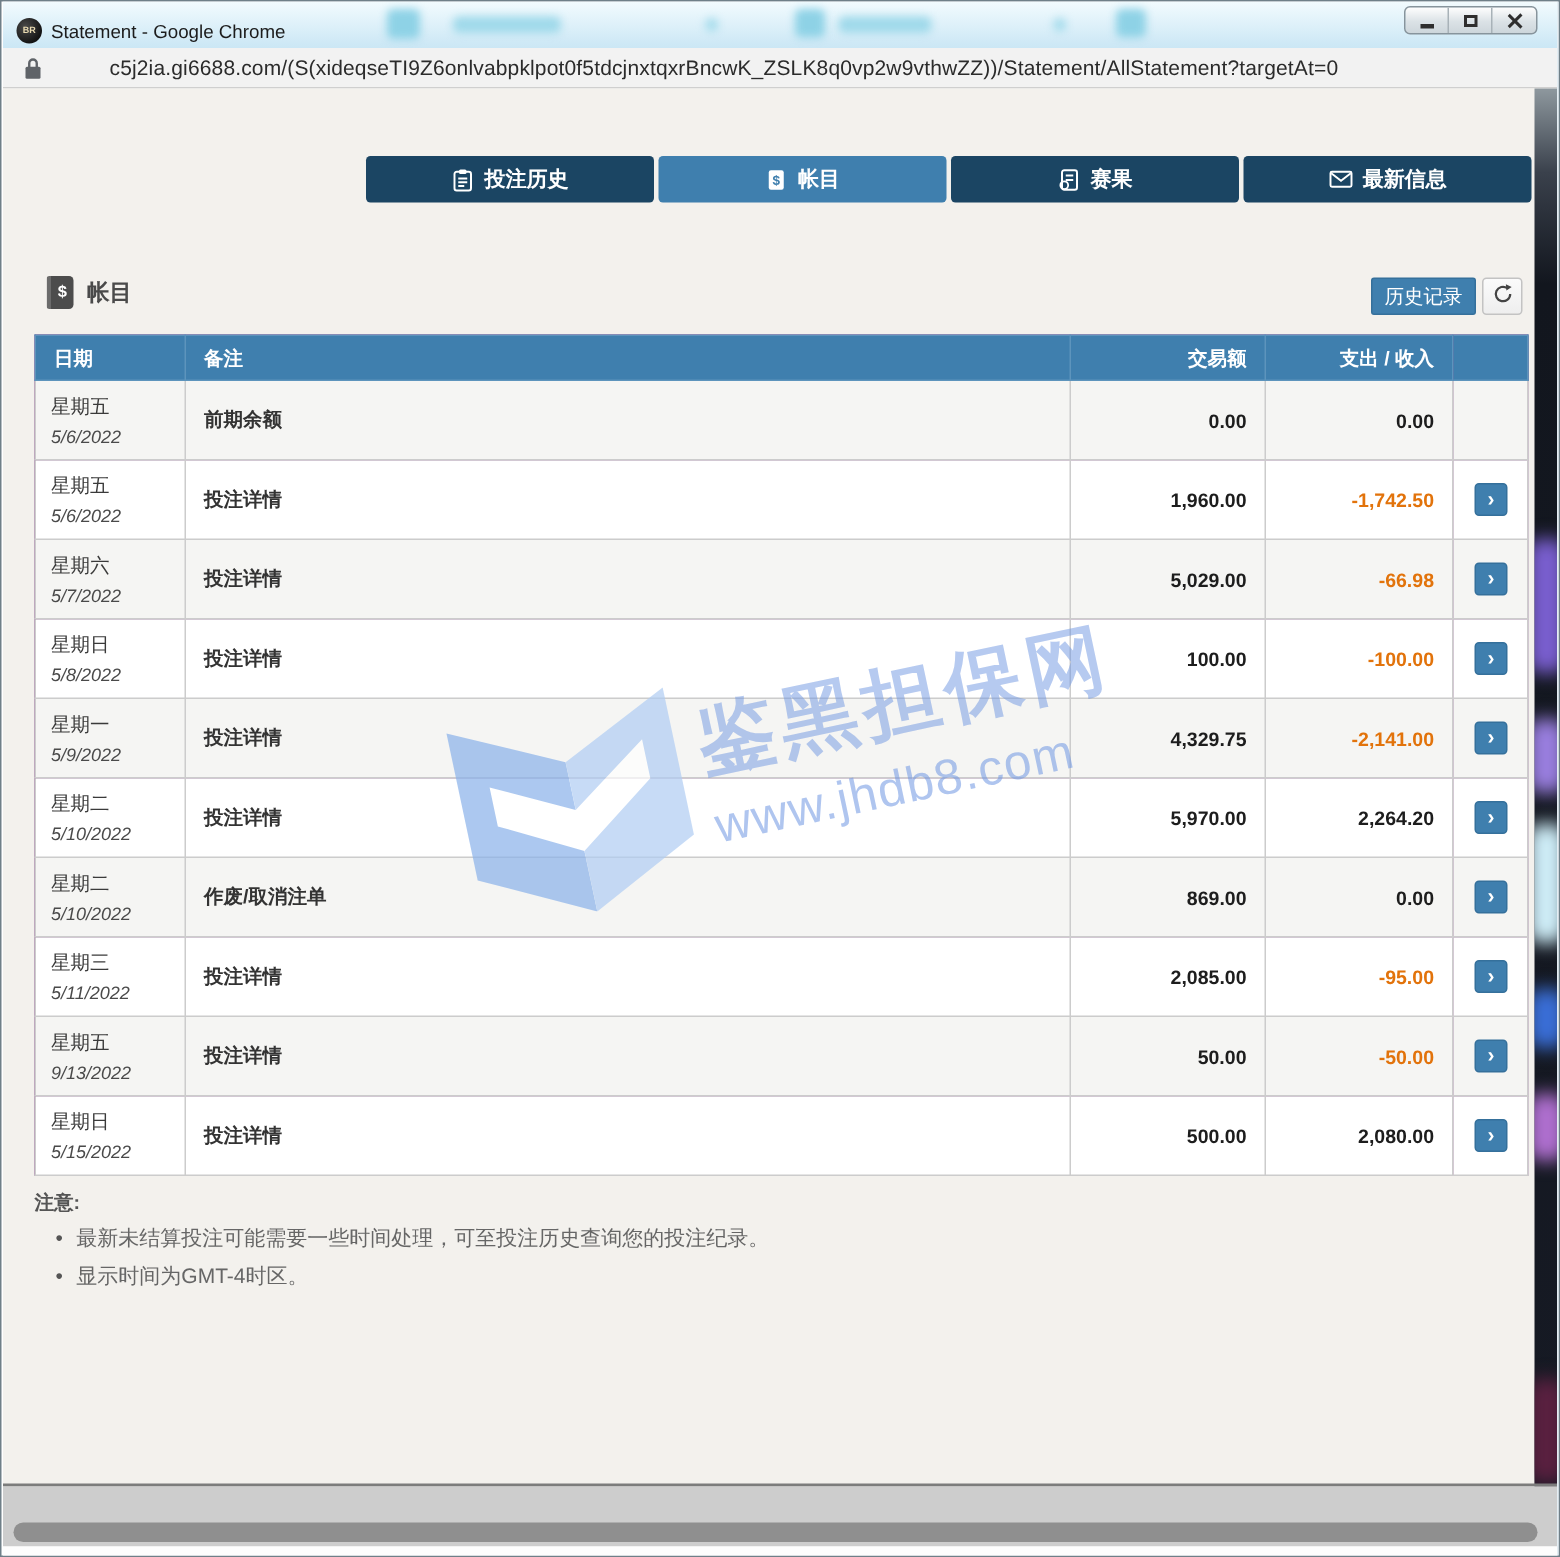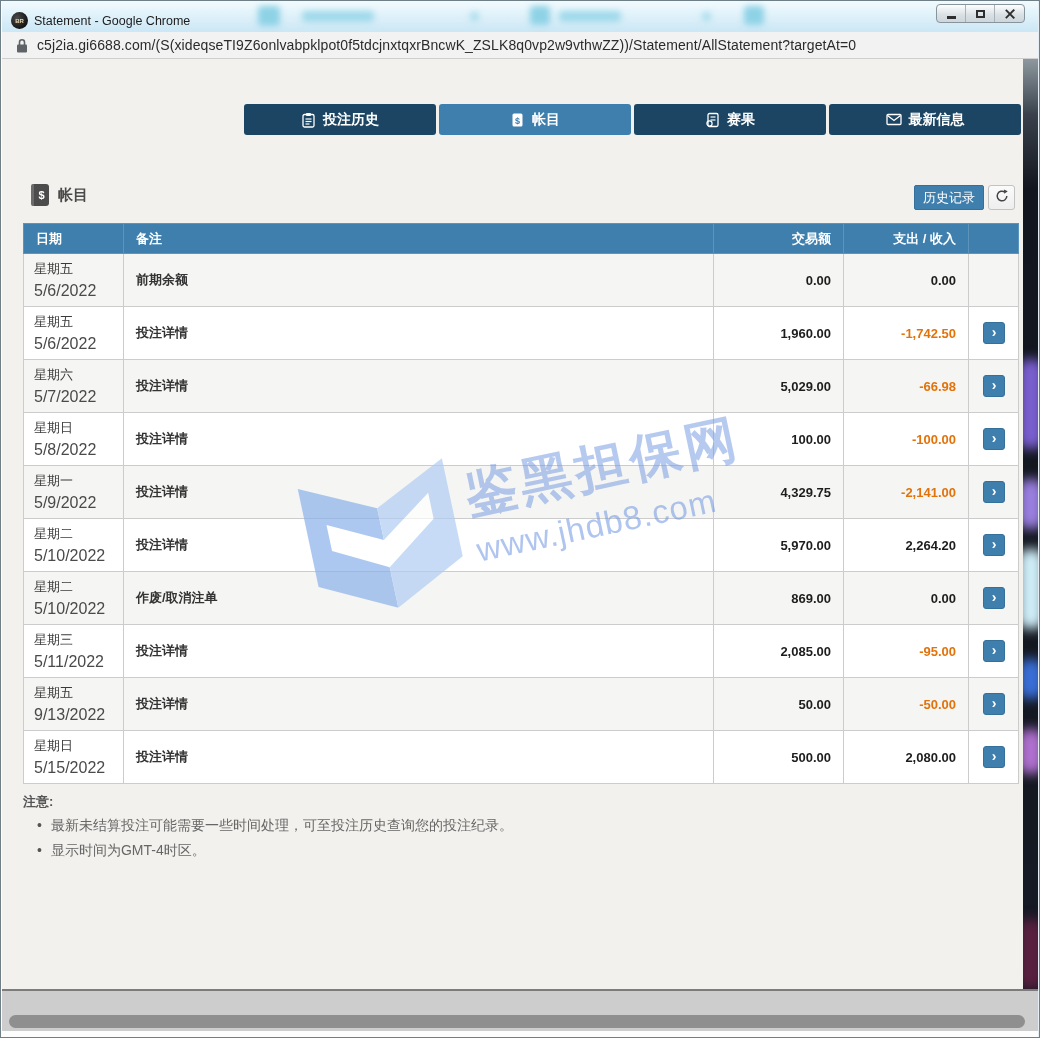--- a/index.html
+++ b/index.html
@@ -44,21 +44,21 @@
   .x-glyph { position:relative; width:12px; height:12px; }
   .x-glyph::before,.x-glyph::after{ content:''; position:absolute; left:5px; top:0; width:2.4px; height:12px; background:#2e2e2e; }
   .x-glyph::before{ transform:rotate(45deg);} .x-glyph::after{ transform:rotate(-45deg);}
 
   .urlbar {
     position:absolute; left:1px; top:31px; width:1036px; height:27px;
     background:#f2f2f2; border-bottom:1px solid #cfcfcf;
     display:flex; align-items:center; padding-left:14px;
   }
   .lock-icon { margin-right:9px; display:flex; }
-  .url-text { font-size:14px; color:#2b2b2b; letter-spacing:0.1px; white-space:nowrap; }
+  .url-text { font-size:14px; color:#2b2b2b; letter-spacing:0.1px; white-space:nowrap;margin-left:36px; }
 
   
   .page {
     position:absolute; left:1px; top:58px; width:1036px; height:932px;
     background:#f3f1ed;
   }
   .right-strip {
     position:absolute; left:1022px; top:58px; width:15px; height:932px;
     background: linear-gradient(#8e989e 0%, #3a414c 6%, #12161e 14%, #161a24 100%);
     overflow:hidden;
@@ -106,21 +106,21 @@
   .statement-table th {
     background:#3f7fae; color:#fff; font-size:13px; font-weight:bold;
     height:30px; border:1px solid #5d94bc; padding:0 12px; text-align:left;
   }
   .statement-table th.num { text-align:right; }
   .statement-table td { border:1px solid #ccc; height:53px; font-size:13px; vertical-align:middle; }
   .statement-table tbody tr:nth-child(odd) td { background:#f5f5f3; }
   .statement-table tbody tr:nth-child(even) td { background:#ffffff; }
   .c-date { padding:0 6px 0 10px; }
   .c-date .day { color:#3a3a3a; font-size:13px; }
-  .c-date .date { color:#4a4a4a; font-size:16px; margin-top:4px; }
+  .c-date .date { color:#4a4a4a; font-size:12px; margin-top:4px;font-style:italic; }
   .c-note { padding-left:12px; font-weight:bold; color:#333; }
   .c-amt, .c-net { text-align:right; padding-right:12px; font-weight:bold; color:#1d1d1d; }
   .c-net.neg { color:#e2730b; }
   .c-act { text-align:center; padding:0; }
   .detail-btn {
     width:22px; height:22px; background:#3f7fae; border:1px solid #35709b; border-radius:3px;
     color:#fff; cursor:pointer; display:inline-flex; align-items:center; justify-content:center;
     font-size:14px; font-weight:bold; line-height:1; padding:0 0 2px 1px;
     font-family:"Liberation Sans",sans-serif;
   }

